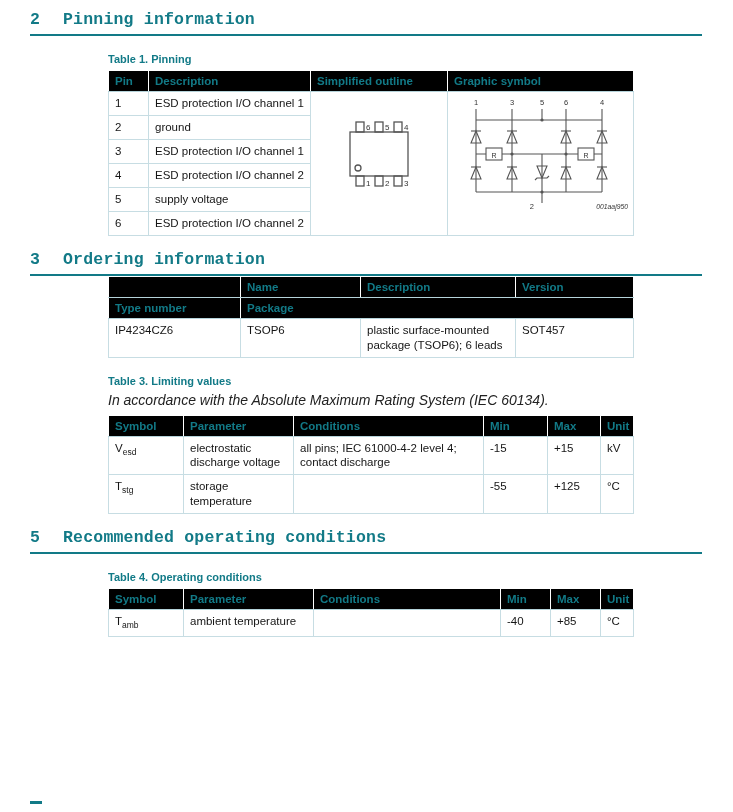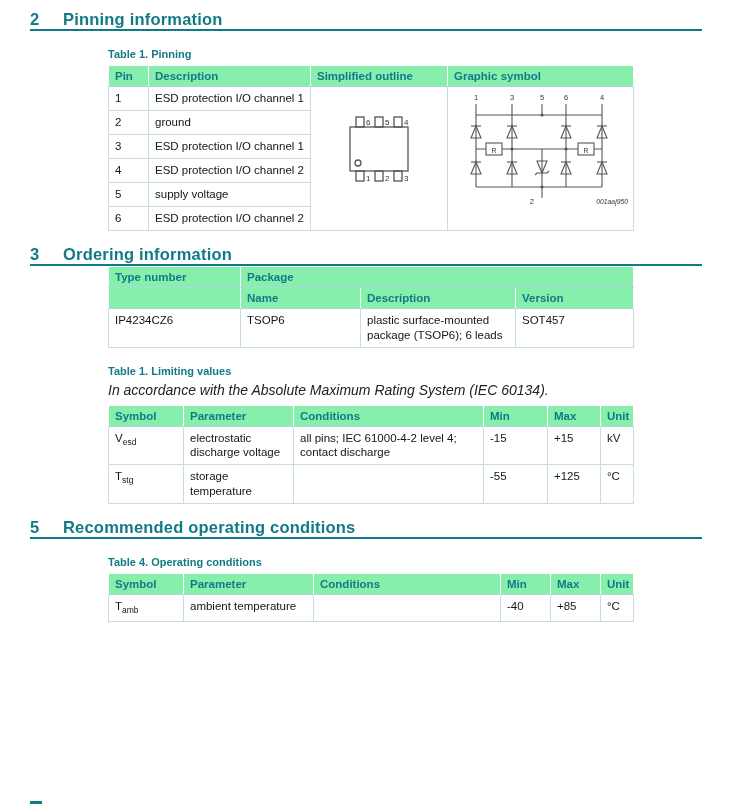--- a/index.html
+++ b/index.html
@@ -7,25 +7,27 @@
   body {
     width: 733px; height: 812px;
     background: #ffffff;
     font-family: "Liberation Sans", sans-serif;
     color: #151515;
     position: relative;
     overflow: hidden;
   }
   .sec-head {
     margin: 14px 31px 0 30px;
+    padding-bottom: 5px;
     border-bottom: 2px solid #127a87;
     color: #127a87;
     font-size: 16.5px;
     font-weight: bold;
     letter-spacing: 0.2px;
+    font-family: Liberation Mono, monospace;
   }
   .sec-head.first { margin-top: 10px; }
   .sec-num { display: inline-block; width: 33px; }
   .content { margin-left: 108px; margin-right: 45px; }
   .tcap {
     color: #127a87;
     font-weight: bold;
     font-size: 11px;
     margin: 17px 0 5px 0;
   }
@@ -36,21 +38,21 @@
     color: #222;
   }
   table.dtable {
     border-collapse: collapse;
     table-layout: fixed;
     width: 525px;
     font-size: 11.5px;
     border: 1px solid #c3dbe2;
   }
   .dtable th {
-    background: #86efac;
+    background: #000000;
     color: #127a87;
     font-weight: bold;
     text-align: left;
     padding: 4px 6px;
     border: 1px solid #ffffff;
     border-bottom: 1px solid #b5d3da;
     font-size: 11.5px;
   }
   .dtable td {
     border: 1px solid #c7dde3;
@@ -206,45 +208,45 @@
   <div class="content">
     <table class="dtable">
       <colgroup>
           <col style="width:132px">
           <col style="width:120px">
           <col style="width:155px">
           <col style="width:118px">
         </colgroup>
       <thead>
         <tr>
-          <th>Type number</th>
-          <th colspan="3">Package</th>
-        </tr>
-        <tr>
           <th></th>
           <th>Name</th>
           <th>Description</th>
           <th>Version</th>
         </tr>
+        <tr>
+          <th>Type number</th>
+          <th colspan="3">Package</th>
+        </tr>
       </thead>
       <tbody>
         <tr>
           <td>IP4234CZ6</td>
           <td>TSOP6</td>
           <td>plastic surface-mounted package (TSOP6); 6 leads</td>
           <td>SOT457</td>
         </tr>
       </tbody>
     </table>
   </div>
 </div>
 
 <div>
   <div class="content">
-    <div class="tcap">Table 1. Limiting values</div>
+    <div class="tcap">Table 3. Limiting values</div>
     <div class="tnote">In accordance with the Absolute Maximum Rating System (IEC 60134).</div>
     <table class="dtable">
       <colgroup>
           <col style="width:75px">
           <col style="width:110px">
           <col style="width:190px">
           <col style="width:64px">
           <col style="width:53px">
           <col style="width:33px">
         </colgroup>

